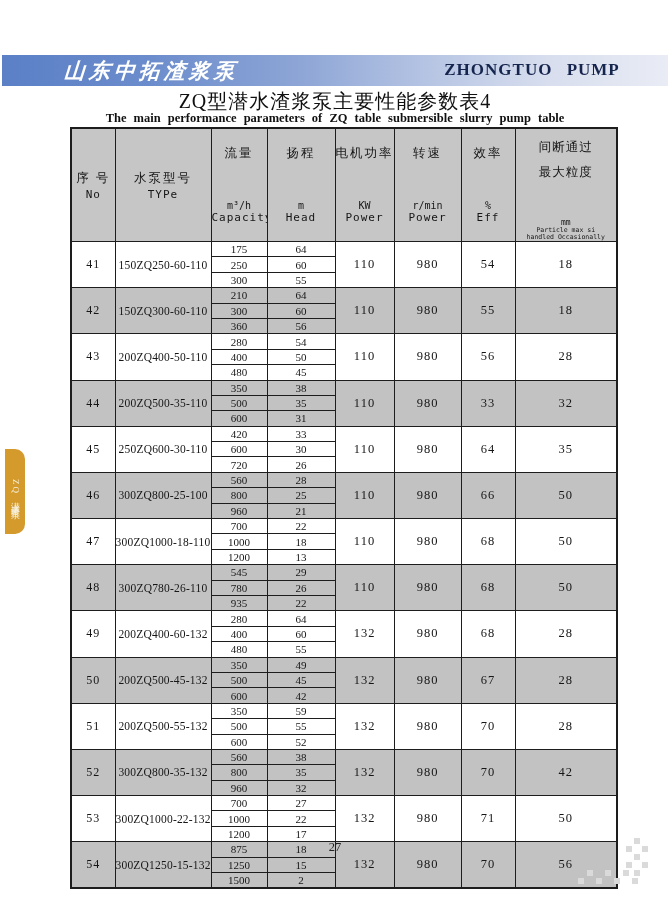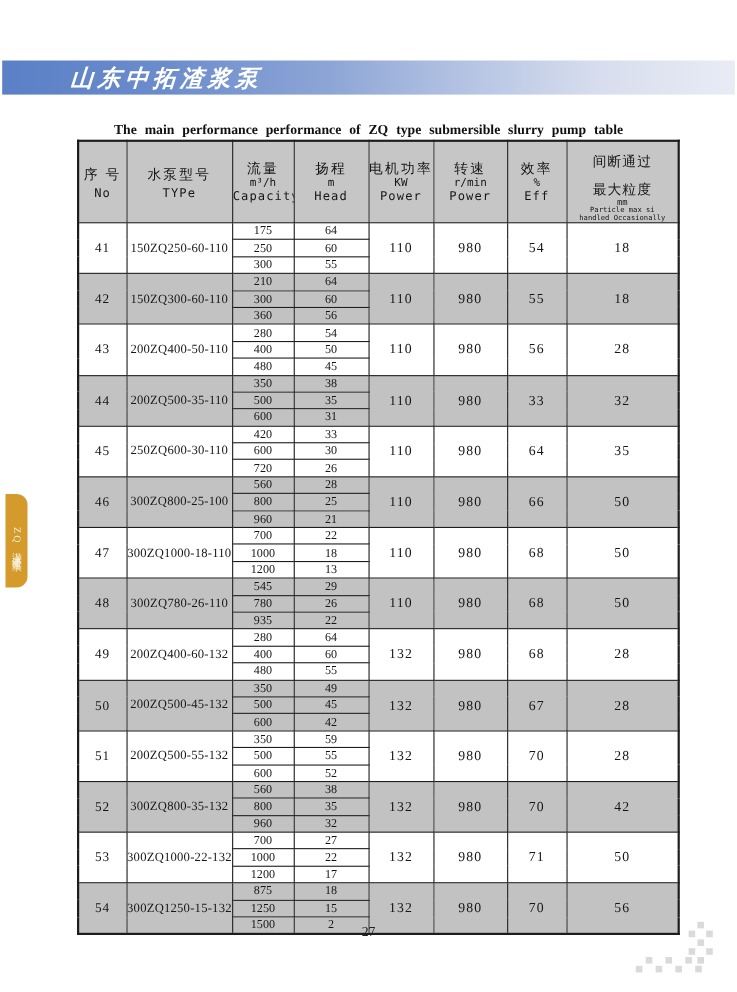--- a/index.html
+++ b/index.html
@@ -48,21 +48,21 @@
     border:1px solid #1d1d1d; text-align:center; vertical-align:middle;
     padding:0; overflow:hidden; white-space:nowrap;
   }
   thead tr { height:37px; }
   thead th { background:#c6c6c6; font-weight:normal; }
   .th-cn   { font-size:12.5px; line-height:16px; letter-spacing:2px; }
   .th-cn.roomy { line-height:20px; }
   .th-en   { font-family:"DejaVu Sans Mono","Liberation Mono",monospace;
              font-size:11px; line-height:14px; letter-spacing:1px; }
   .th-unit { font-family:"DejaVu Sans Mono","Liberation Mono",monospace;
-             font-size:10px; line-height:11px; }
+             font-size:10px; line-height:11px;margin-top:39px; }
   .th-cn.tight { line-height:13px; letter-spacing:1px;margin-top:12px; }
   .th-unit.tight { font-size:8px; line-height:9px; }
   .th-tiny { font-family:"DejaVu Sans Mono","Liberation Mono",monospace;
              font-size:6.5px; line-height:7px; letter-spacing:0; }
 
   tbody tr.sub { height:15.4px; }
   tbody tr.group-start td { border-top:1.5px solid #141414; }
   tbody tr.alt td { background:#c2c2c2; }
   td.cell-no   { font-size:12px; letter-spacing:1px; }
   td.cell-type { font-size:11.5px; letter-spacing:0.2px; }
@@ -90,23 +90,25 @@
   .decor { position:absolute; left:0; top:0; width:670px; height:902px; pointer-events:none; }
   .decor i { position:absolute; width:6px; height:6px; background:#dadada; display:block; }
 </style>
 </head>
 <body>
 
 <div class="page">
 
   <div class="header-bar">
     <span class="brand-cn">山东中拓渣浆泵</span>
+    <span class="brand-en">ZHONGTUO  PUMP</span>
   </div>
 
-  <div class="title-en">The main performance performance of ZQ type submersible slurry pump table</div>
+  <div class="title-cn">ZQ型潜水渣浆泵主要性能参数表4</div>
+  <div class="title-en">The main performance parameters of ZQ table submersible slurry pump table</div>
 
   <table class="pump">
     <colgroup>
       <col style="width:44px">
         <col style="width:96px">
         <col style="width:56px">
         <col style="width:68px">
       <col style="width:59px">
         <col style="width:67px">
         <col style="width:54px">

